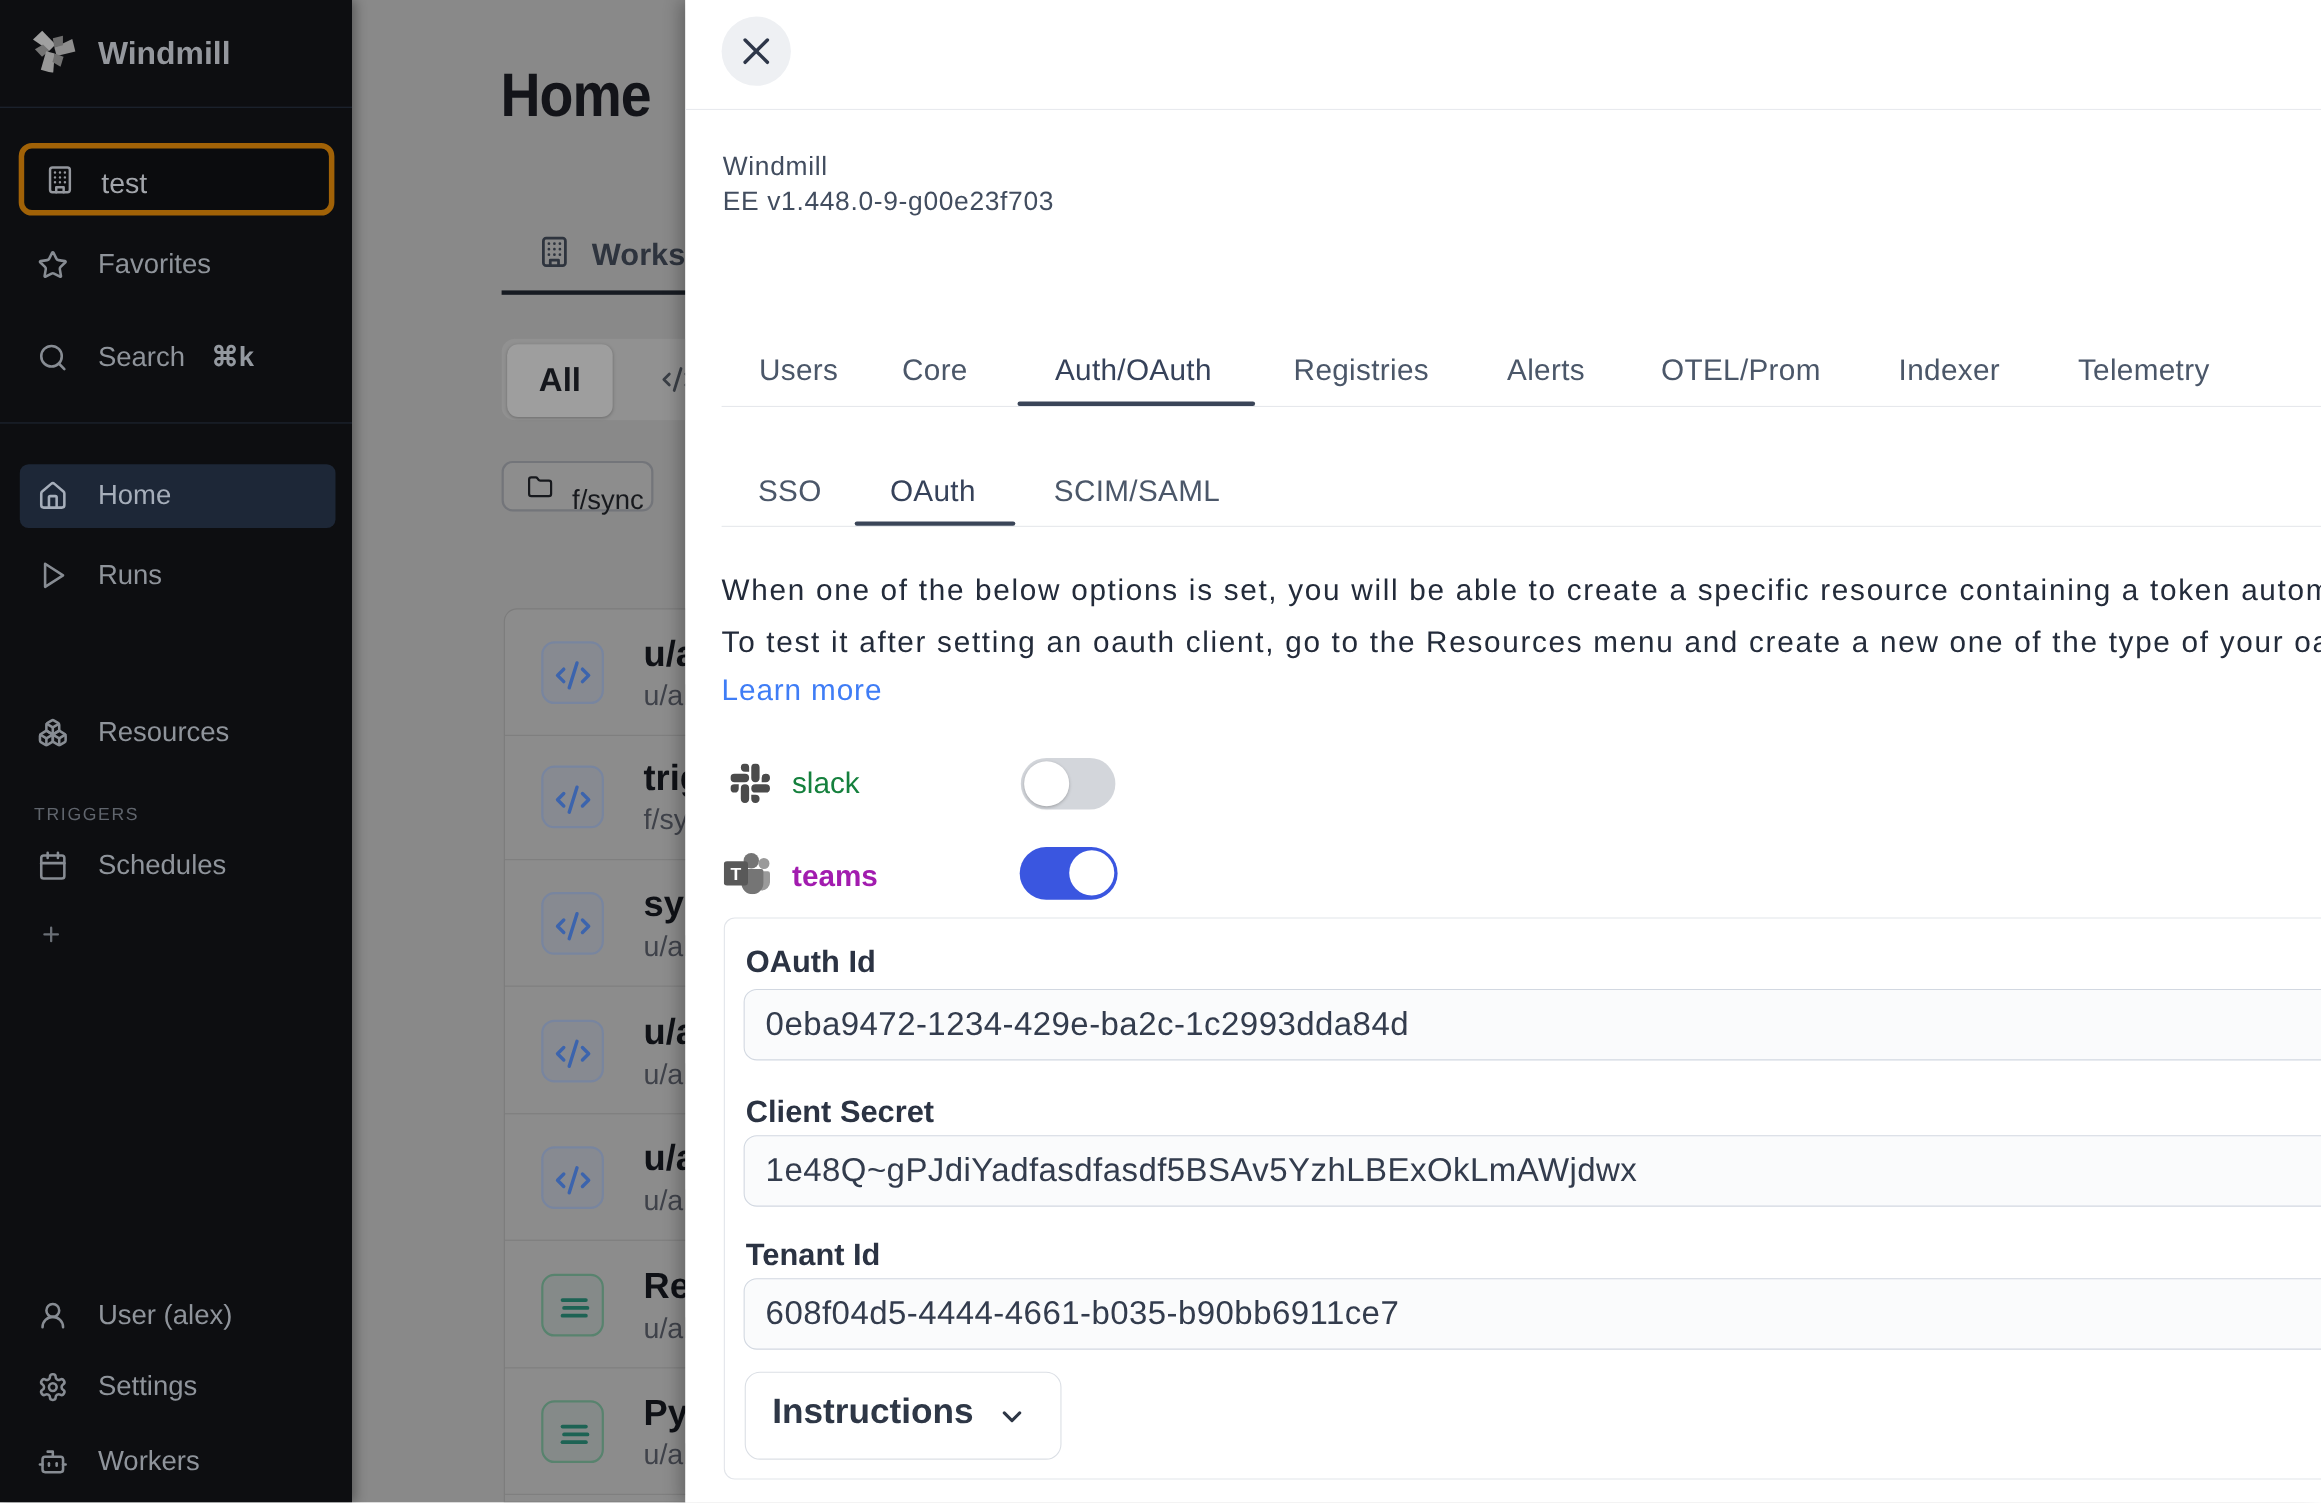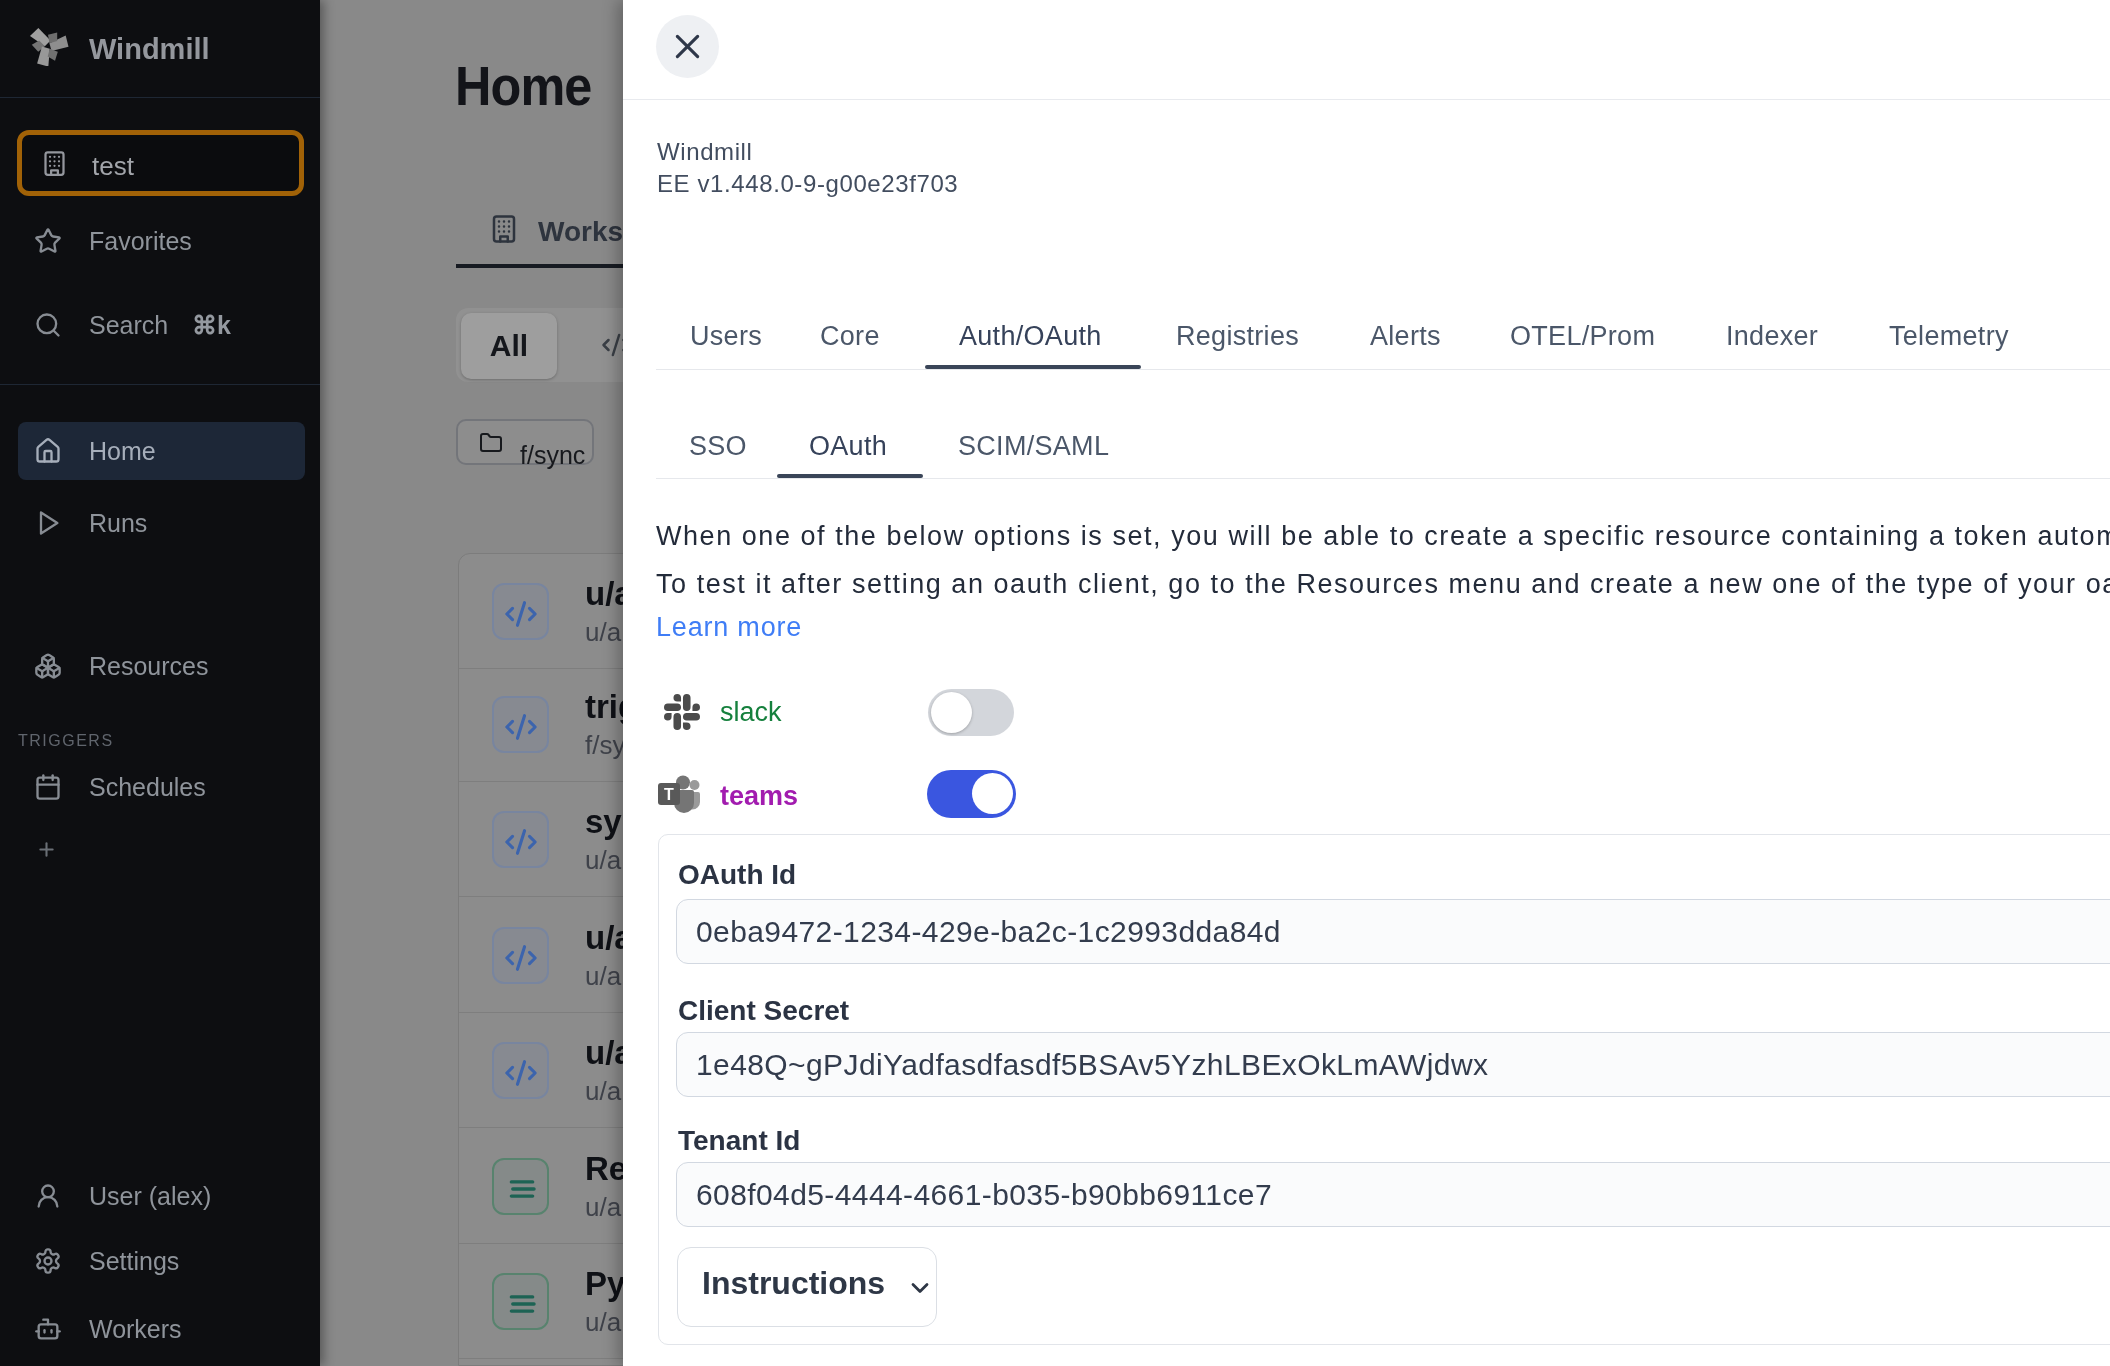--- a/index.html
+++ b/index.html
@@ -215,21 +215,21 @@
         <path d="m17 16.5 4.74-2.85"></path>
         <path d="M17 16.5v5.17"></path>
         <path d="M7.97 4.42A2 2 0 0 0 7 6.13v4.37l5 3 5-3V6.13a2 2 0 0 0-.97-1.71l-3-1.8a2 2 0 0 0-2.06 0l-3 1.8Z"></path>
         <path d="M12 8 7.26 5.15"></path>
         <path d="m12 8 4.74-2.85"></path>
         <path d="M12 13.5V8"></path>
       </svg>
     <span class="lbl">Resources</span>
   </div>
 
-  <div class="abs" style="left:18px;top:732px;font-size:16px;letter-spacing:1.5px;color:#60656d">TRIGGERS</div>
+  <div class="abs" style="left:31px;top:732px;font-size:16px;letter-spacing:1.5px;color:#60656d">TRIGGERS</div>
 
   <div class="item" style="top:765px">
     <svg class="ic" width="28" height="28" viewBox="0 0 24 24" fill="none" stroke="#878c93" stroke-width="2" stroke-linecap="round" stroke-linejoin="round">
         <path d="M8 2v4"></path>
         <path d="M16 2v4"></path>
         <rect width="18" height="18" x="3" y="4" rx="2"></rect>
         <path d="M3 10h18"></path>
       </svg>
     <span class="lbl">Schedules</span>
   </div>
@@ -321,20 +321,20 @@
     <div class="dabs" style="right:3px;top:3px;width:41px;height:41px;border-radius:50%;background:#fff"></div>
   </div>
 
   <div class="dabs" style="left:35px;top:834px;width:1482px;height:511px;border:1px solid #e2e5ea;border-radius:10px">
     <div class="dabs flabel" style="top:24px">OAuth Id</div>
     <div class="dabs finput" style="top:64px">0eba9472-1234-429e-ba2c-1c2993dda84d</div>
     <div class="dabs flabel" style="top:160px">Client Secret</div>
     <div class="dabs finput" style="top:197px">1e48Q~gPJdiYadfasdfasdf5BSAv5YzhLBExOkLmAWjdwx</div>
     <div class="dabs flabel" style="top:290px">Tenant Id</div>
     <div class="dabs finput" style="top:327px">608f04d5-4444-4661-b035-b90bb6911ce7</div>
-    <div class="dabs" style="left:18px;top:412px;width:260px;height:80px;border:1px solid #dbdfe5;border-radius:14px">
+    <div class="dabs" style="left:18px;top:412px;width:288px;height:80px;border:1px solid #dbdfe5;border-radius:14px">
       <span style="position:absolute;left:24px;top:17px;font-size:32px;font-weight:700;color:#2e3746">Instructions</span>
       <svg style="position:absolute;left:228px;top:26px" width="28" height="28" viewBox="0 0 24 24" fill="none" stroke="#2e3746" stroke-width="2.4" stroke-linecap="round" stroke-linejoin="round">
           <path d="m6 9 6 6 6-6"></path>
         </svg>
     </div>
   </div>
 </div>
 
 </body></html>

